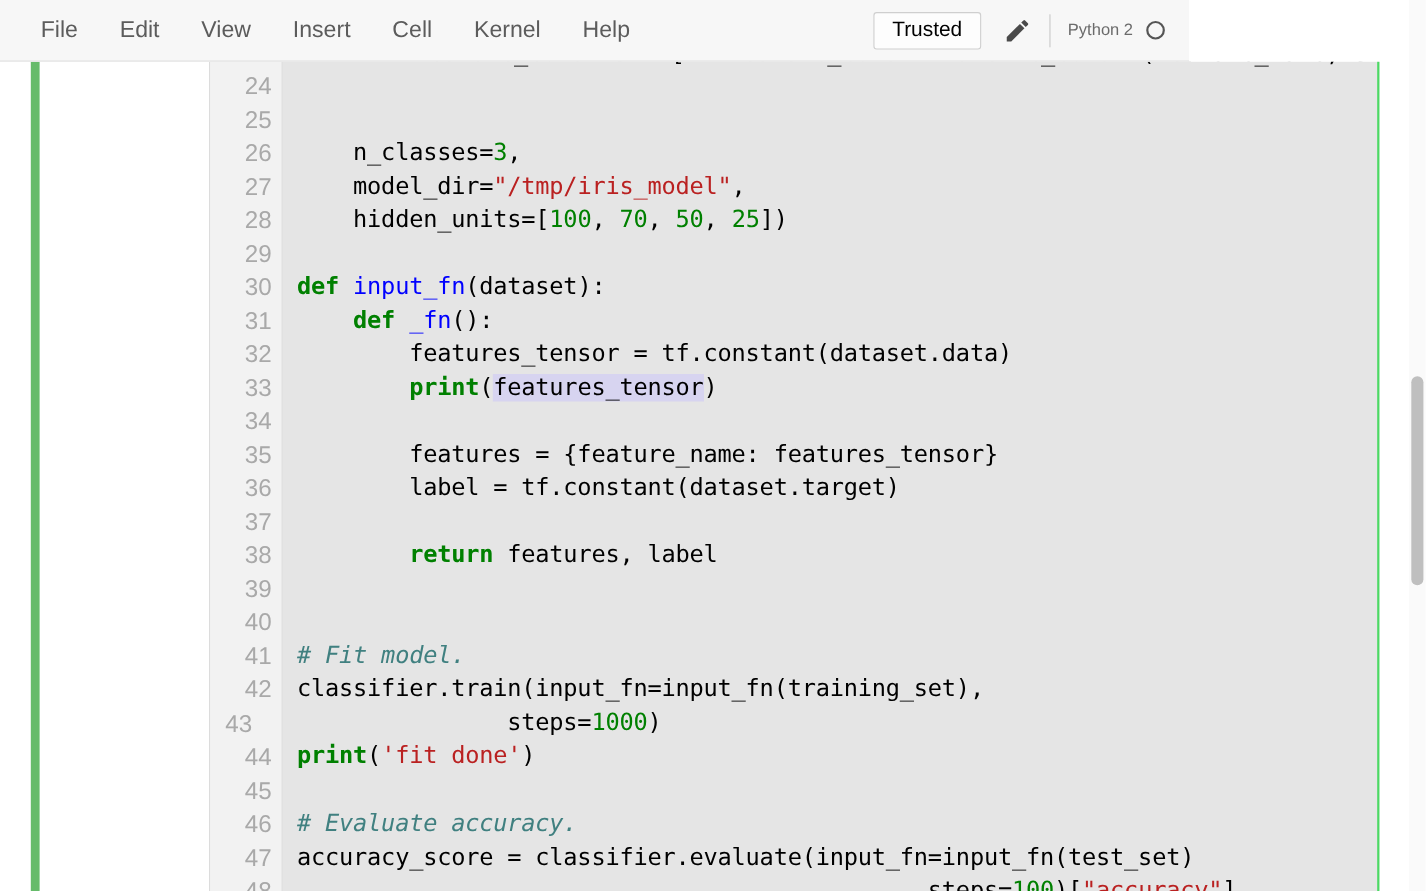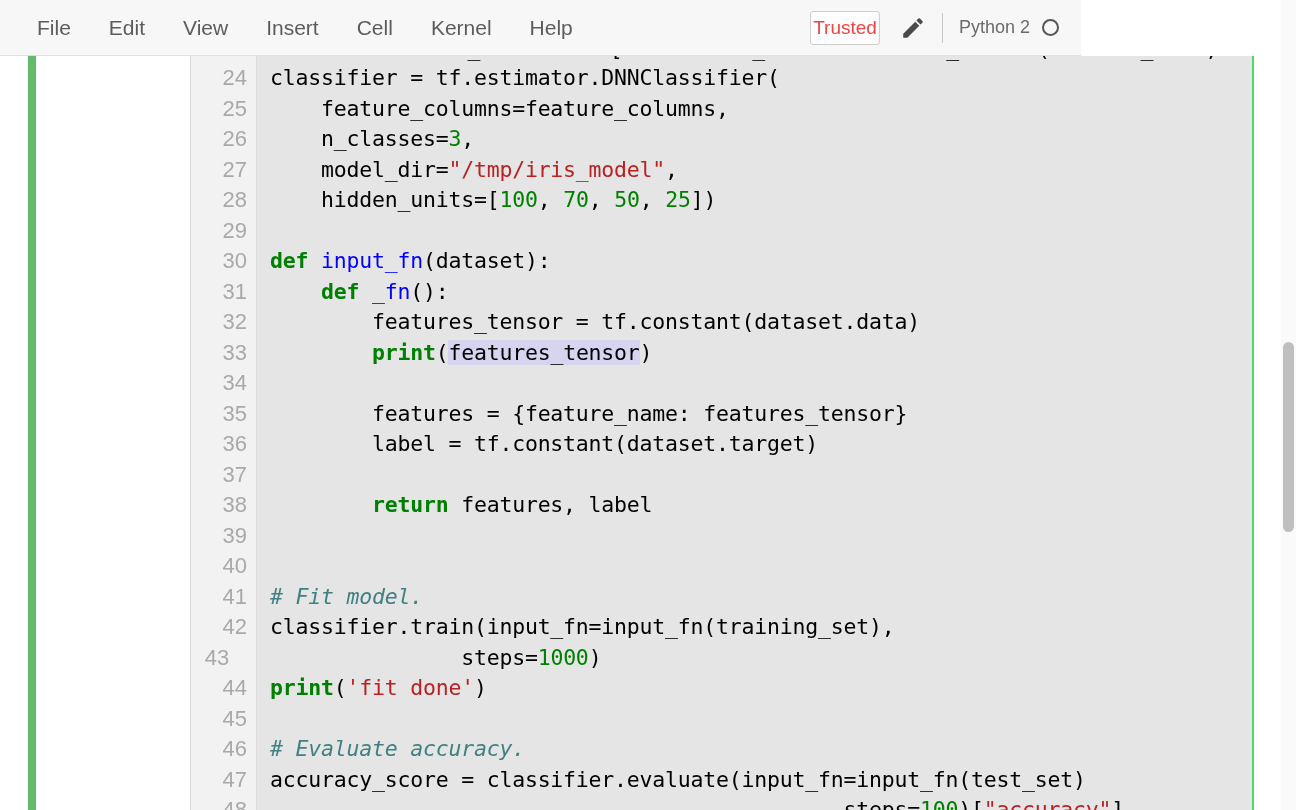--- a/index.html
+++ b/index.html
@@ -33,42 +33,42 @@
   }
 
   #menu-right {
     margin-left: auto;
     display: flex;
     align-items: center;
     padding-right: 16px;
   }
   #trusted-btn {
     font-size: 19px;
-    color: #ef4444;
+    color: #000000;
     border: 1px solid #cfcfcf;
     background: #fdfdfd;
     border-radius: 3px;
-    padding: 5px 2px;
+    padding: 5px 16px;
     cursor: pointer;
     font-family: "Liberation Sans", sans-serif;
   }
   #edit-mode-icon {
     margin-left: 20px;
     margin-right: 16px;
     display: flex;
     align-items: center;
     cursor: pointer;
   }
   #menu-divider {
     width: 1px; height: 30px;
     background: #c8c8c8;
     margin-right: 16px;
   }
   #kernel-name {
-    font-size: 18px;
+    font-size: 15px;
     color: #6b6b6b;
     margin-right: 12px;
     white-space: nowrap;
   }
   #kernel-indicator {
     width: 17px; height: 17px;
     border: 2px solid #555;
     border-radius: 50%;
     box-sizing: border-box;
     margin-right: 6px;
@@ -238,22 +238,20 @@
         <div class="lineno" style="top: 556px;">42</div>
         <div class="lineno" style="top: 586.5px; text-align: center;">43</div>
         <div class="lineno" style="top: 617px;">44</div>
         <div class="lineno" style="top: 647.5px;">45</div>
         <div class="lineno" style="top: 678px;">46</div>
         <div class="lineno" style="top: 708.5px;">47</div>
         <div class="lineno" style="top: 739px;">48</div>
       </div>
     <div id="code-area">
       <div id="clip-top">    feature_columns = [tf.feature_column.numeric_column(feature_name, shape=[4])]</div>
-    <div class="codeline" style="top: 7px;"><span>classifier = tf.estimator.DNNClassifier(</span></div>
-        <div class="codeline" style="top: 37.5px;"><span>    feature_columns=feature_columns,</span></div>
         <div class="codeline" style="top: 68px;"><span>    n_classes=</span><span class="num">3</span><span>,</span></div>
         <div class="codeline" style="top: 98.5px;"><span>    model_dir=</span><span class="str">"/tmp/iris_model"</span><span>,</span></div>
         <div class="codeline" style="top: 129px;"><span>    hidden_units=[</span><span class="num">100</span><span>, </span><span class="num">70</span><span>, </span><span class="num">50</span><span>, </span><span class="num">25</span><span>])</span></div>
         <div class="codeline" style="top: 159.5px;"><span></span></div>
         <div class="codeline" style="top: 190px;"><span class="kw">def</span><span> </span><span class="fn">input_fn</span><span>(dataset):</span></div>
         <div class="codeline" style="top: 220.5px;"><span>    </span><span class="kw">def</span><span> </span><span class="fn">_fn</span><span>():</span></div>
         <div class="codeline" style="top: 251px;"><span>        features_tensor = tf.constant(dataset.data)</span></div>
         <div class="codeline" style="top: 281.5px;"><span>        </span><span class="kw">print</span><span>(</span><span class="sel">features_tensor</span><span>)</span></div>
         <div class="codeline" style="top: 312px;"><span></span></div>
         <div class="codeline" style="top: 342.5px;"><span>        features = {feature_name: features_tensor}</span></div>

